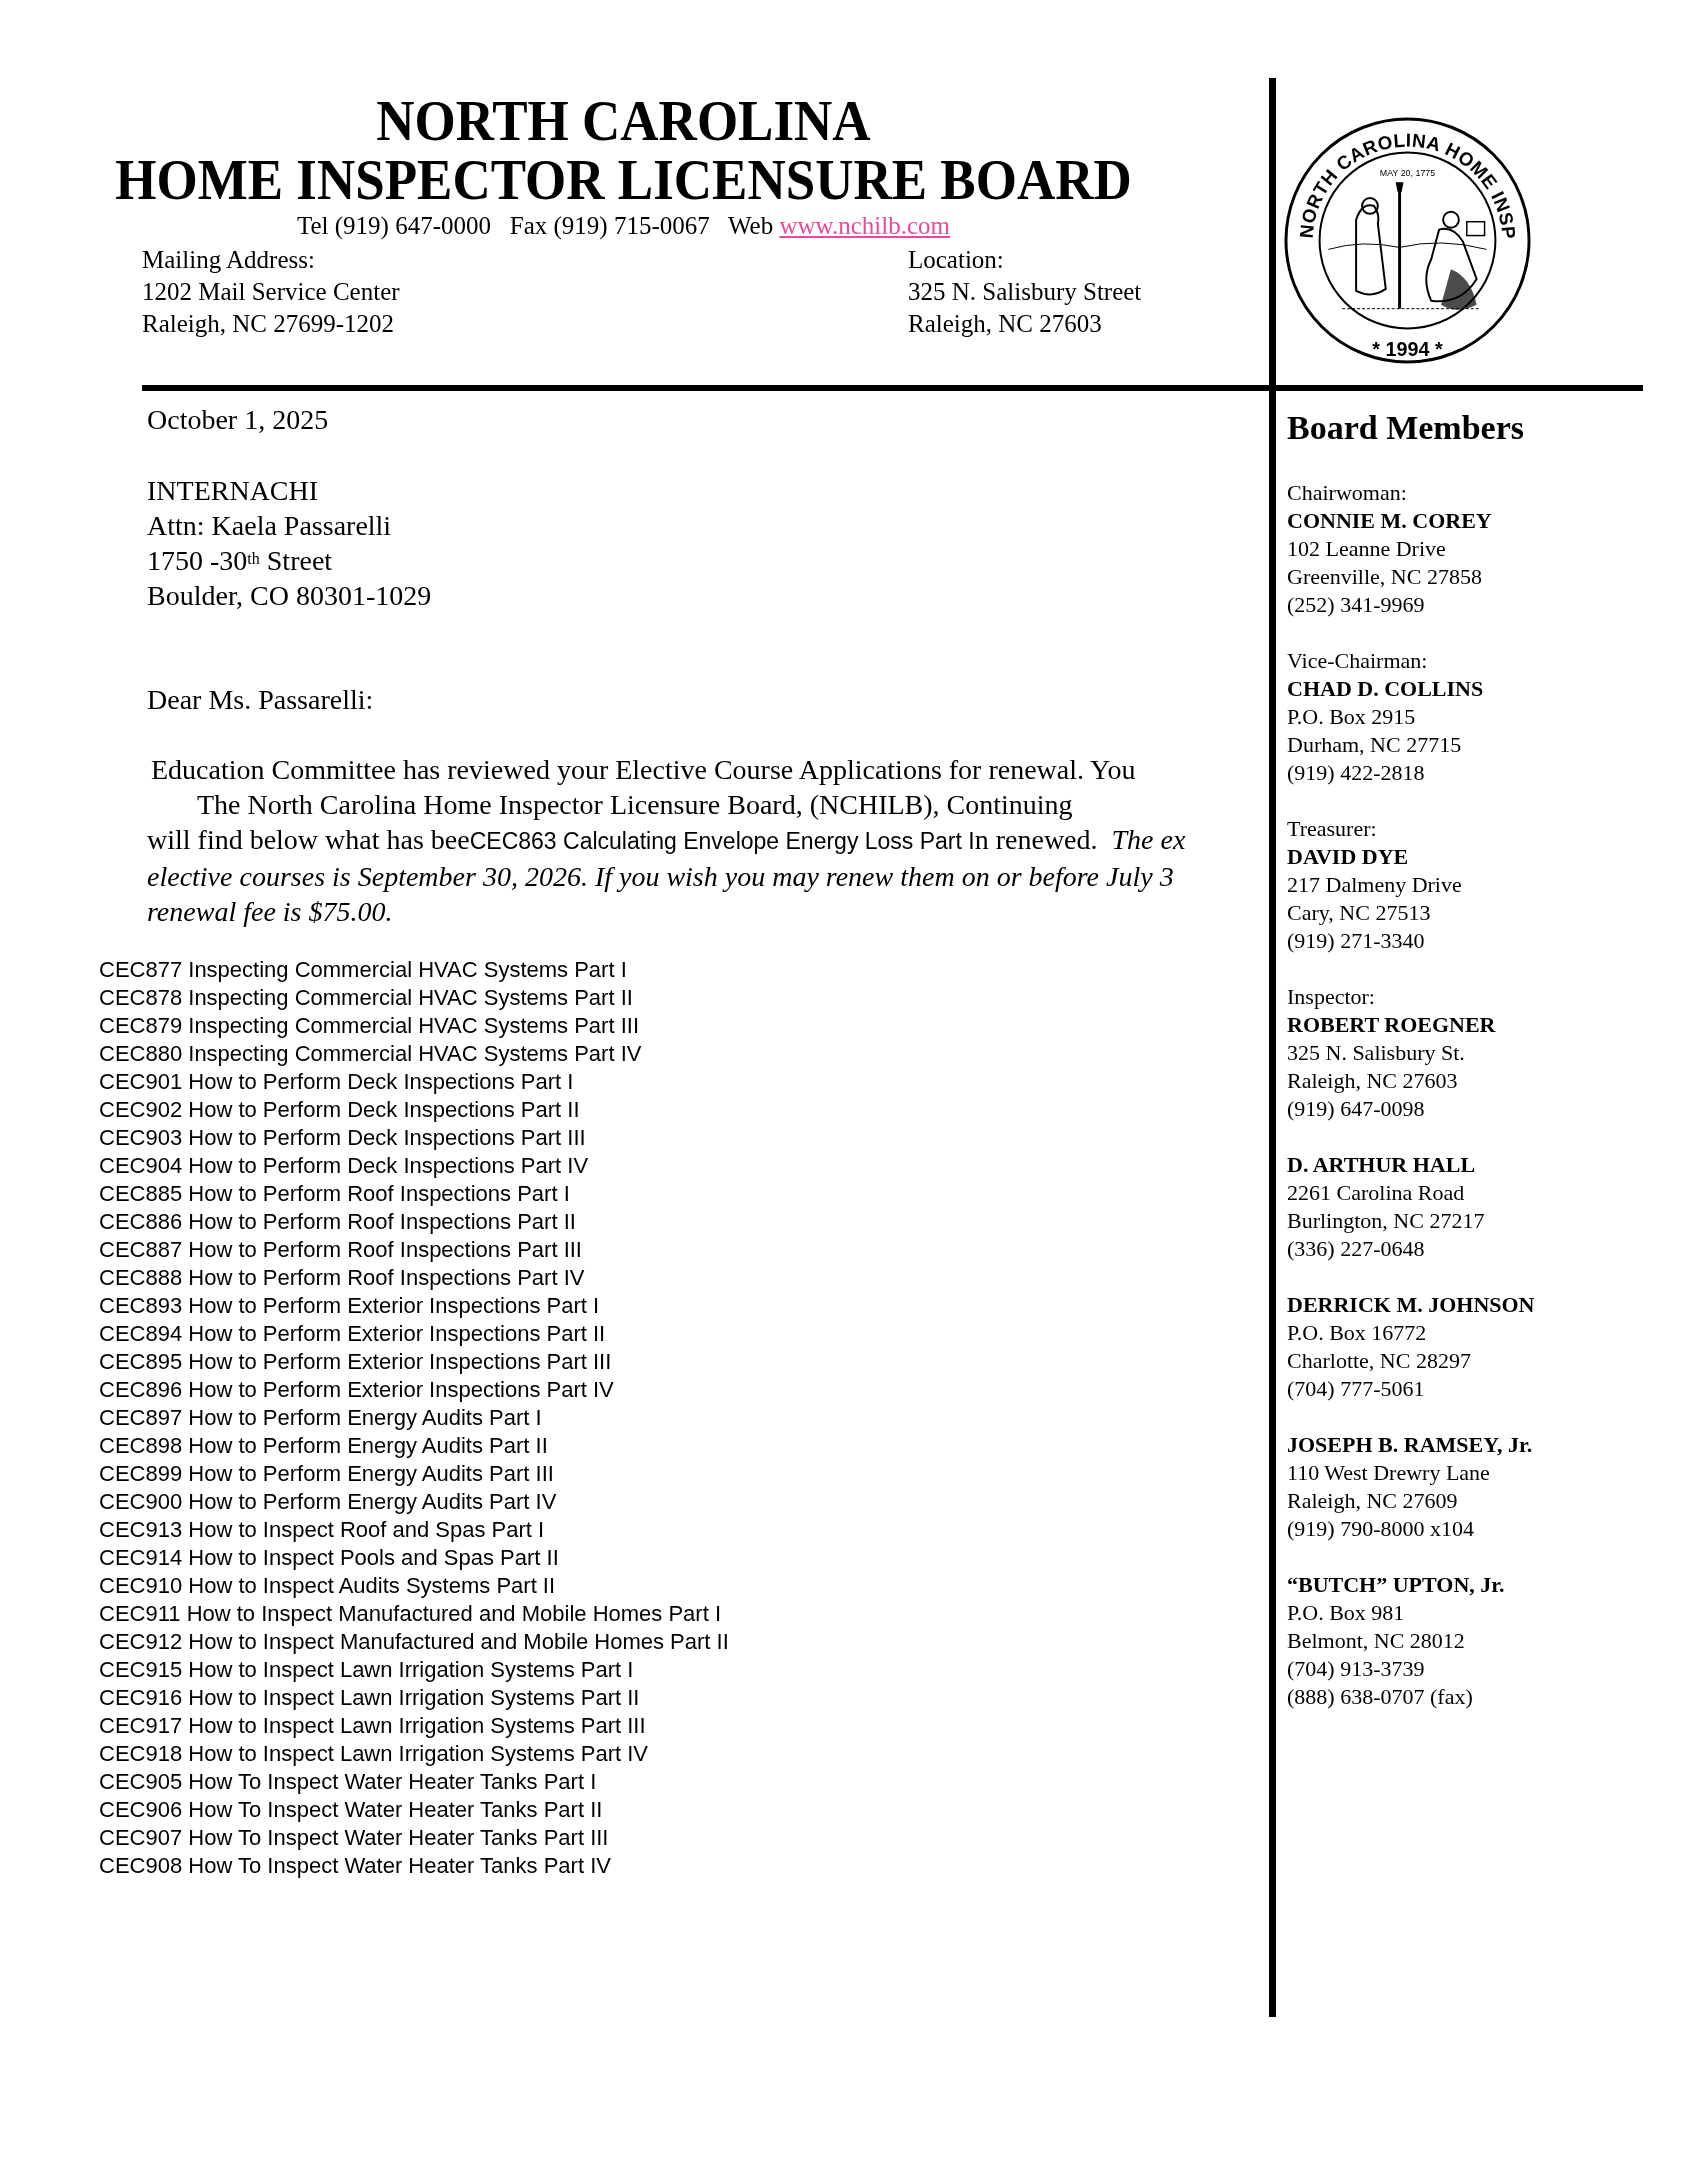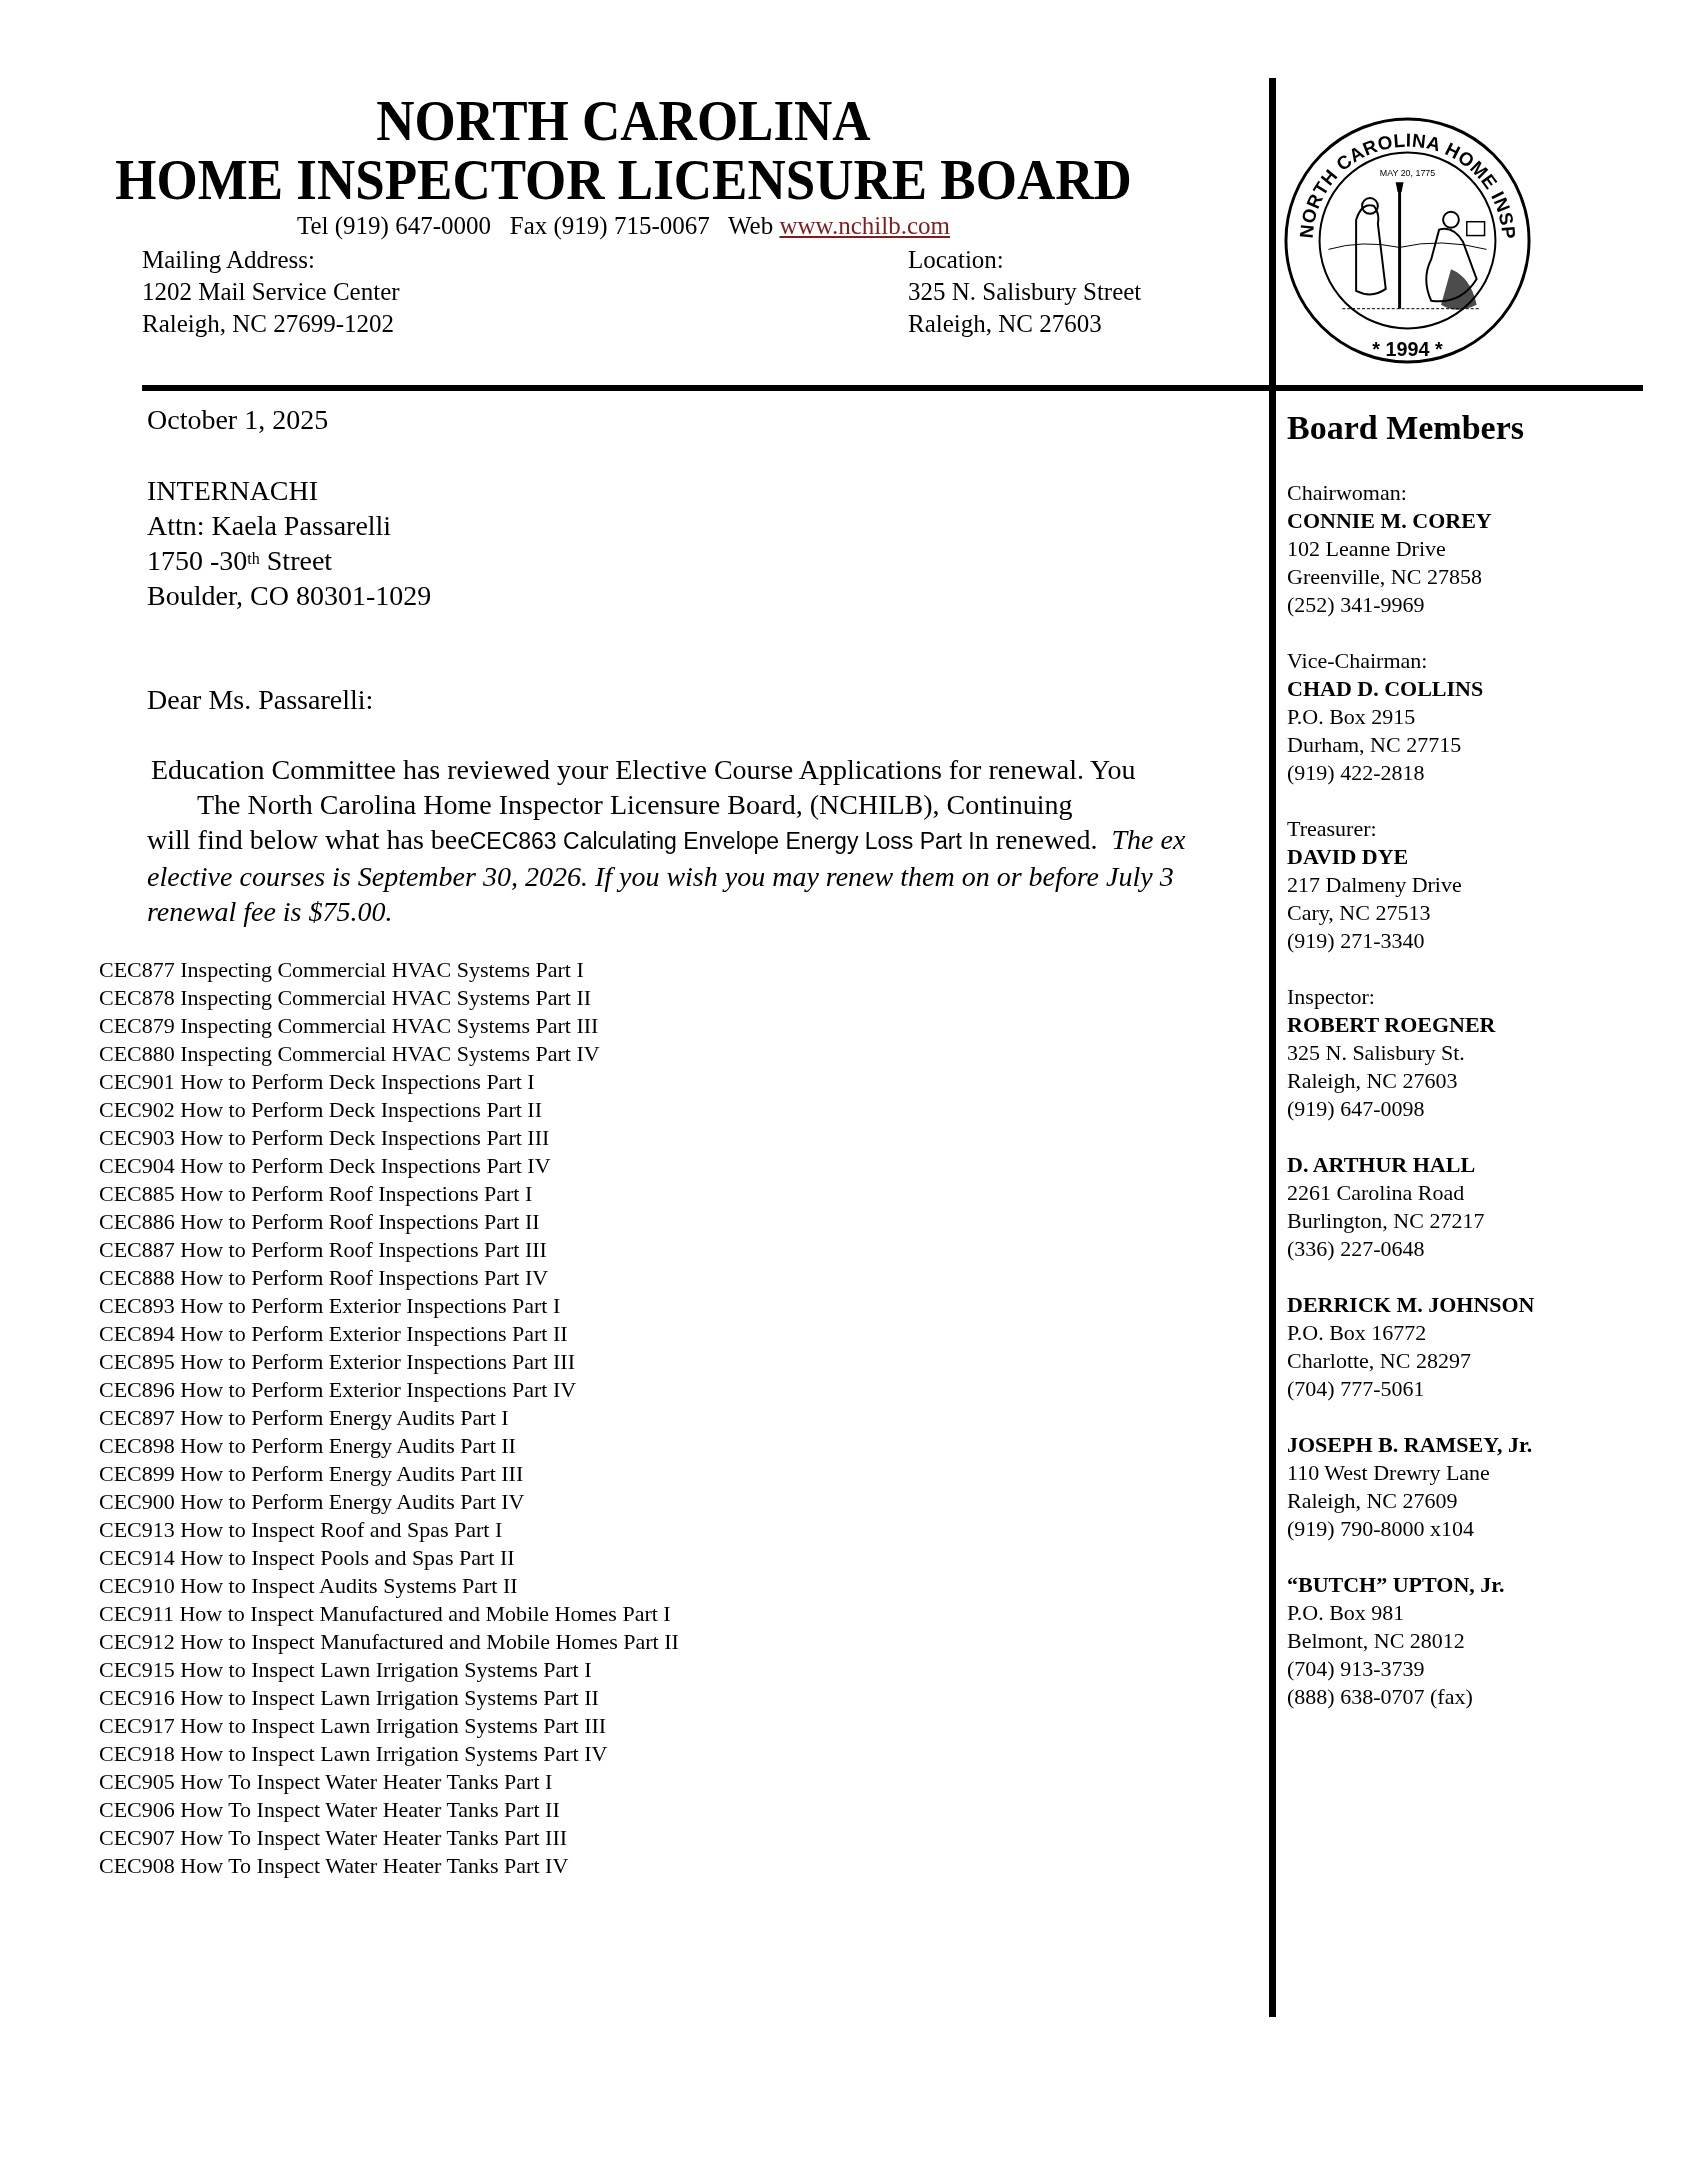--- a/index.html
+++ b/index.html
@@ -1,30 +1,30 @@
 <!DOCTYPE html>
 <html><head>
 <meta charset="utf-8">
 <style>
   html, body { margin:0; padding:0; background:#ffffff; }
   body { width:1683px; height:2178px; position:relative; overflow:hidden; color:#000; font-family:"Liberation Serif", serif; }
   .abs { position:absolute; white-space:nowrap; }
   .title { font-family:"Liberation Serif", serif; font-weight:bold; font-size:53px; left:0; width:1247px; text-align:center; letter-spacing:0px; transform:scaleY(1.08); }
   .contact { font-size:25px; left:0; width:1247px; text-align:center; top:212px; }
-  .contact a { color:#7f1d1d; text-decoration:underline; }
+  .contact a { color:#ec4899; text-decoration:underline; }
   .addr { font-size:25px; line-height:32px; }
   .rule-h { position:absolute; left:142px; top:385px; width:1501px; height:6px; background:#000; }
   .rule-v { position:absolute; left:1269px; top:78px; width:7px; height:1939px; background:#000; }
   .seal { position:absolute; left:1283px; top:111px; width:249px; height:259px; }
   .letter { font-size:28px; line-height:35px; }
   .body-p { font-size:28px; line-height:35px; left:147px; top:752px; width:1124px; white-space:normal; overflow:visible; }
   .body-p .inline-sans { font-family:"Liberation Sans", sans-serif; font-size:23px; }
   .body-p i { font-style:italic; }
   .course-list { left:99px; top:956px; font-family:"Liberation Sans", sans-serif; font-size:22px; line-height:28px; }
-  .course-list div { height:28px;font-family:Liberation Serif, serif; }
+  .course-list div { height:28px; }
   .bm-title { left:1287px; top:409px; font-size:34px; font-weight:bold; }
   .sidebar { left:1287px; top:479px; font-size:22px; line-height:28px; }
   .sidebar .member { margin-bottom:28px; }
   .sidebar .name { font-weight:bold; }
 </style>
 </head>
 <body>
 
 <div class="abs title" style="top:91px;">NORTH CAROLINA</div>
 <div class="abs title" style="top:150px;">HOME INSPECTOR LICENSURE BOARD</div>

